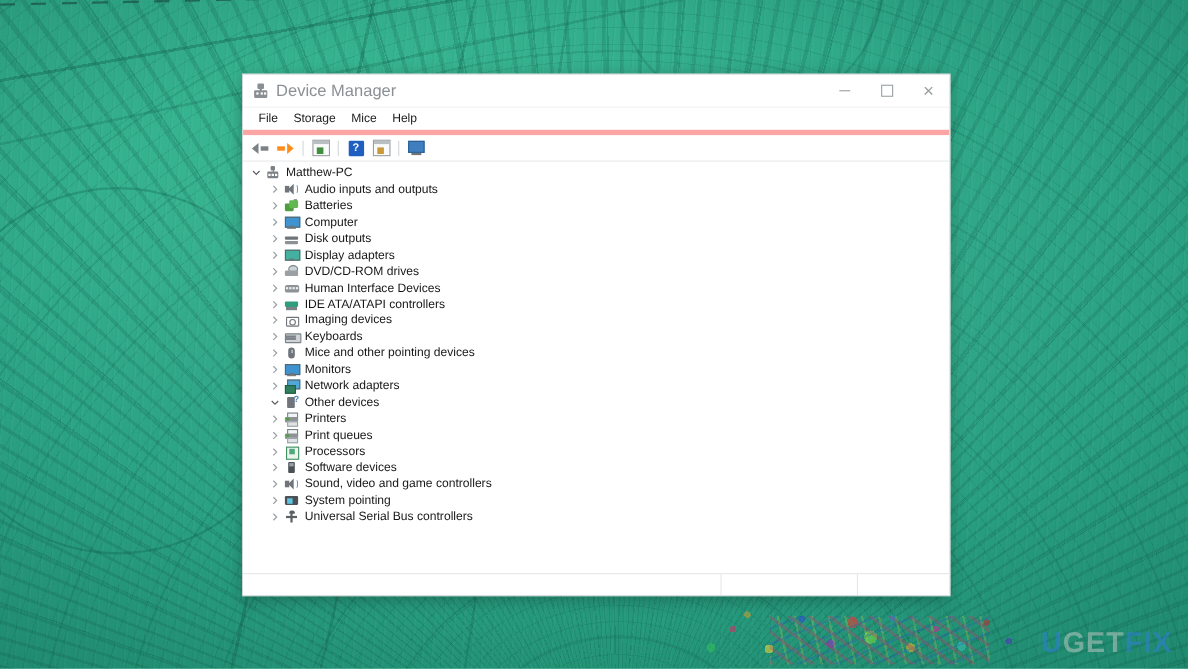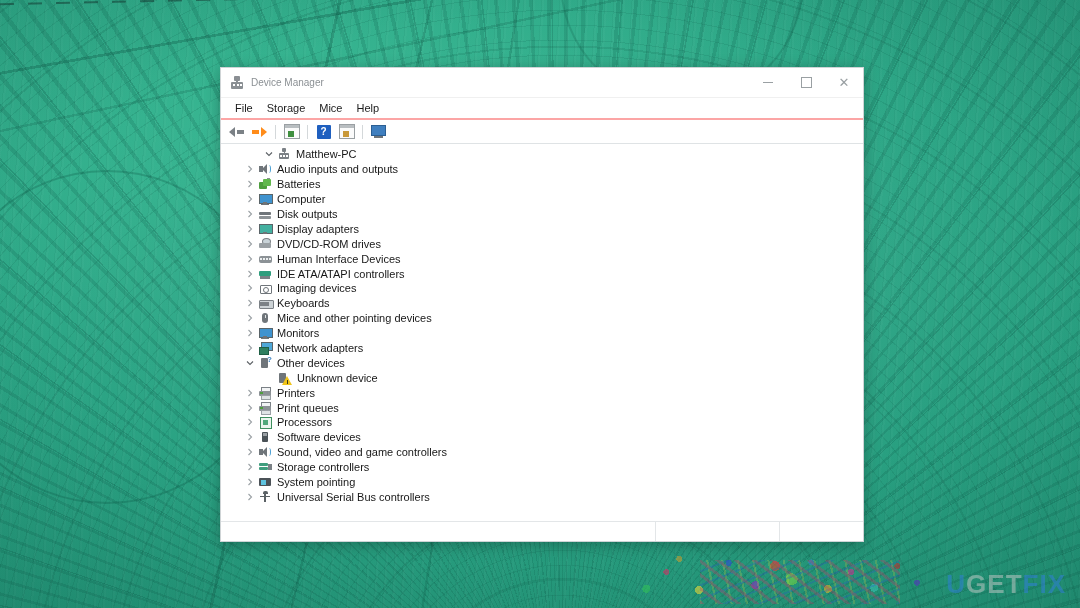--- a/index.html
+++ b/index.html
@@ -180,40 +180,40 @@
   .mmc-icon .m-neck {
     position: absolute; left: 7px; top: 5px; width: 2px; height: 3px;
     background: #8a8f93;
   }
   .mmc-icon .m-dot {
     position: absolute; top: 9px; width: 2px; height: 2px; background: #ffffff;
   }
   .mmc-icon .d1 { left: 4px; } .mmc-icon .d2 { left: 7.5px; } .mmc-icon .d3 { left: 11px; }
 
   #title-text {
-    font-size: 10px; color: #8b9094; flex: 1;
+    font-size: 15px; color: #8b9094; flex: 1;
     white-space: nowrap; overflow: hidden;
   }
   .win-btns { display: flex; height: 29px; }
   .win-btn {
     width: 38px; height: 29px;
     display: flex; align-items: center; justify-content: center;
     color: #9aa0a3; font-size: 12px; line-height: 1;
   }
   .glyph-min { display:block; width:10px; height:1px; background:#9aa0a3; }
   .glyph-max { display:block; width:9px; height:9px; border:1px solid #9aa0a3; }
   .glyph-close { font-size: 13px; font-weight: 300; }
 
   
   #menubar {
     height: 20px; min-height: 20px;
     display: flex; align-items: center;
     padding-left: 7px;
     background: #ffffff;
-    border-bottom: 2px solid #fca5a5;
+    border-bottom: 5px solid #fca5a5;
   }
   .menu-item {
     padding: 2px 7px; font-size: 11px; color: #1b1b1b;
     white-space: nowrap;
   }
 
   
   #toolbar {
     height: 23px; min-height: 23px;
     display: flex; align-items: center;
@@ -274,21 +274,21 @@
   }
   .twisty {
     width: 16px; flex: none;
     display: flex; align-items: center; justify-content: center;
     color: #6d7276;
   }
   .twisty svg { display: block; }
   .dev-icon { width: 14px; height: 14px; flex: none; margin-right: 5px; position: relative; }
   .tree-label { font-size: 11px; color: #171717; }
 
-  .lvl0 { padding-left: 4px; margin-left: 36px; }
+  .lvl0 { padding-left: 4px; }
   .lvl1 { padding-left: 21px; }
   .lvl2 { padding-left: 57px; }
 
   
   .i-pc .box { position:absolute; left:2px; top:6px; width:10px; height:6px; background:#7b8186; border-radius:1px;}
   .i-pc .top { position:absolute; left:5px; top:1px; width:4px; height:4px; background:#7b8186; border-radius:1px;}
   .i-pc .neck{ position:absolute; left:6.5px; top:4px; width:1.5px; height:3px; background:#7b8186;}
   .i-pc .dt  { position:absolute; top:8px; width:1.6px; height:1.6px; background:#fff;}
   .i-pc .dt1 { left:3.3px;} .i-pc .dt2 { left:6.3px;} .i-pc .dt3 { left:9.3px;}
 
@@ -678,28 +678,20 @@
               <path d="M1 2.5 L4 5.5 L7 2.5" fill="none" stroke="#5c6165" stroke-width="1.1"></path>
             </svg>
         </span>
         <span class="dev-icon i-other">
           <span class="dev"></span>
             <span class="q">?</span>
         </span>
         <span class="tree-label">Other devices</span>
       </div>
 
-      <div class="tree-row lvl2">
-        <span class="dev-icon i-unknown">
-          <span class="dev"></span>
-            <span class="warn"></span>
-            <span class="bang"></span>
-        </span>
-        <span class="tree-label">Unknown device</span>
-      </div>
 
       <div class="tree-row lvl1">
         <span class="twisty">
           <svg width="8" height="8" viewBox="0 0 8 8">
               <path d="M2.5 1 L5.5 4 L2.5 7" fill="none" stroke="#9aa0a4" stroke-width="1.1"></path>
             </svg>
         </span>
         <span class="dev-icon i-printer">
           <span class="paper"></span>
             <span class="body"></span>
@@ -757,33 +749,20 @@
             </svg>
         </span>
         <span class="dev-icon i-sound">
           <span class="spk"></span>
             <span class="cone"></span>
             <span class="w1"></span>
         </span>
         <span class="tree-label">Sound, video and game controllers</span>
       </div>
 
-      <div class="tree-row lvl1">
-        <span class="twisty">
-          <svg width="8" height="8" viewBox="0 0 8 8">
-              <path d="M2.5 1 L5.5 4 L2.5 7" fill="none" stroke="#9aa0a4" stroke-width="1.1"></path>
-            </svg>
-        </span>
-        <span class="dev-icon i-storage">
-          <span class="s1"></span>
-            <span class="s2"></span>
-            <span class="pin"></span>
-        </span>
-        <span class="tree-label">Storage controllers</span>
-      </div>
 
       <div class="tree-row lvl1">
         <span class="twisty">
           <svg width="8" height="8" viewBox="0 0 8 8">
               <path d="M2.5 1 L5.5 4 L2.5 7" fill="none" stroke="#9aa0a4" stroke-width="1.1"></path>
             </svg>
         </span>
         <span class="dev-icon i-sys">
           <span class="box"></span>
             <span class="bar"></span>

